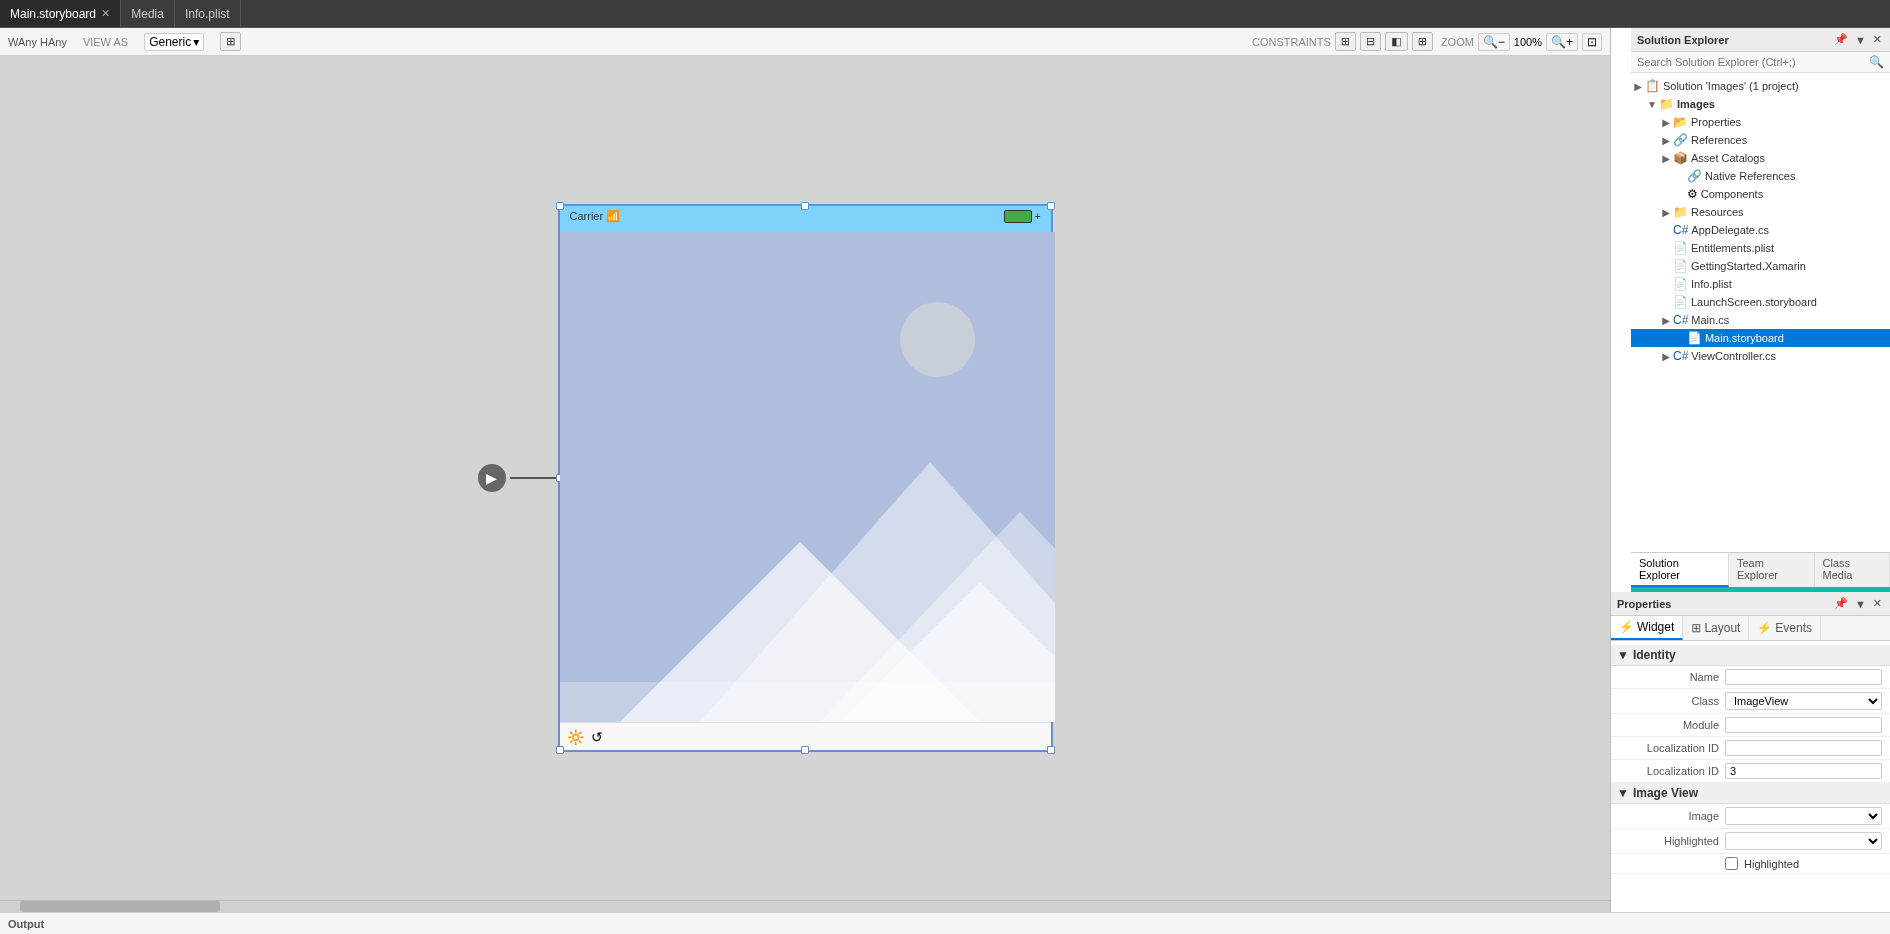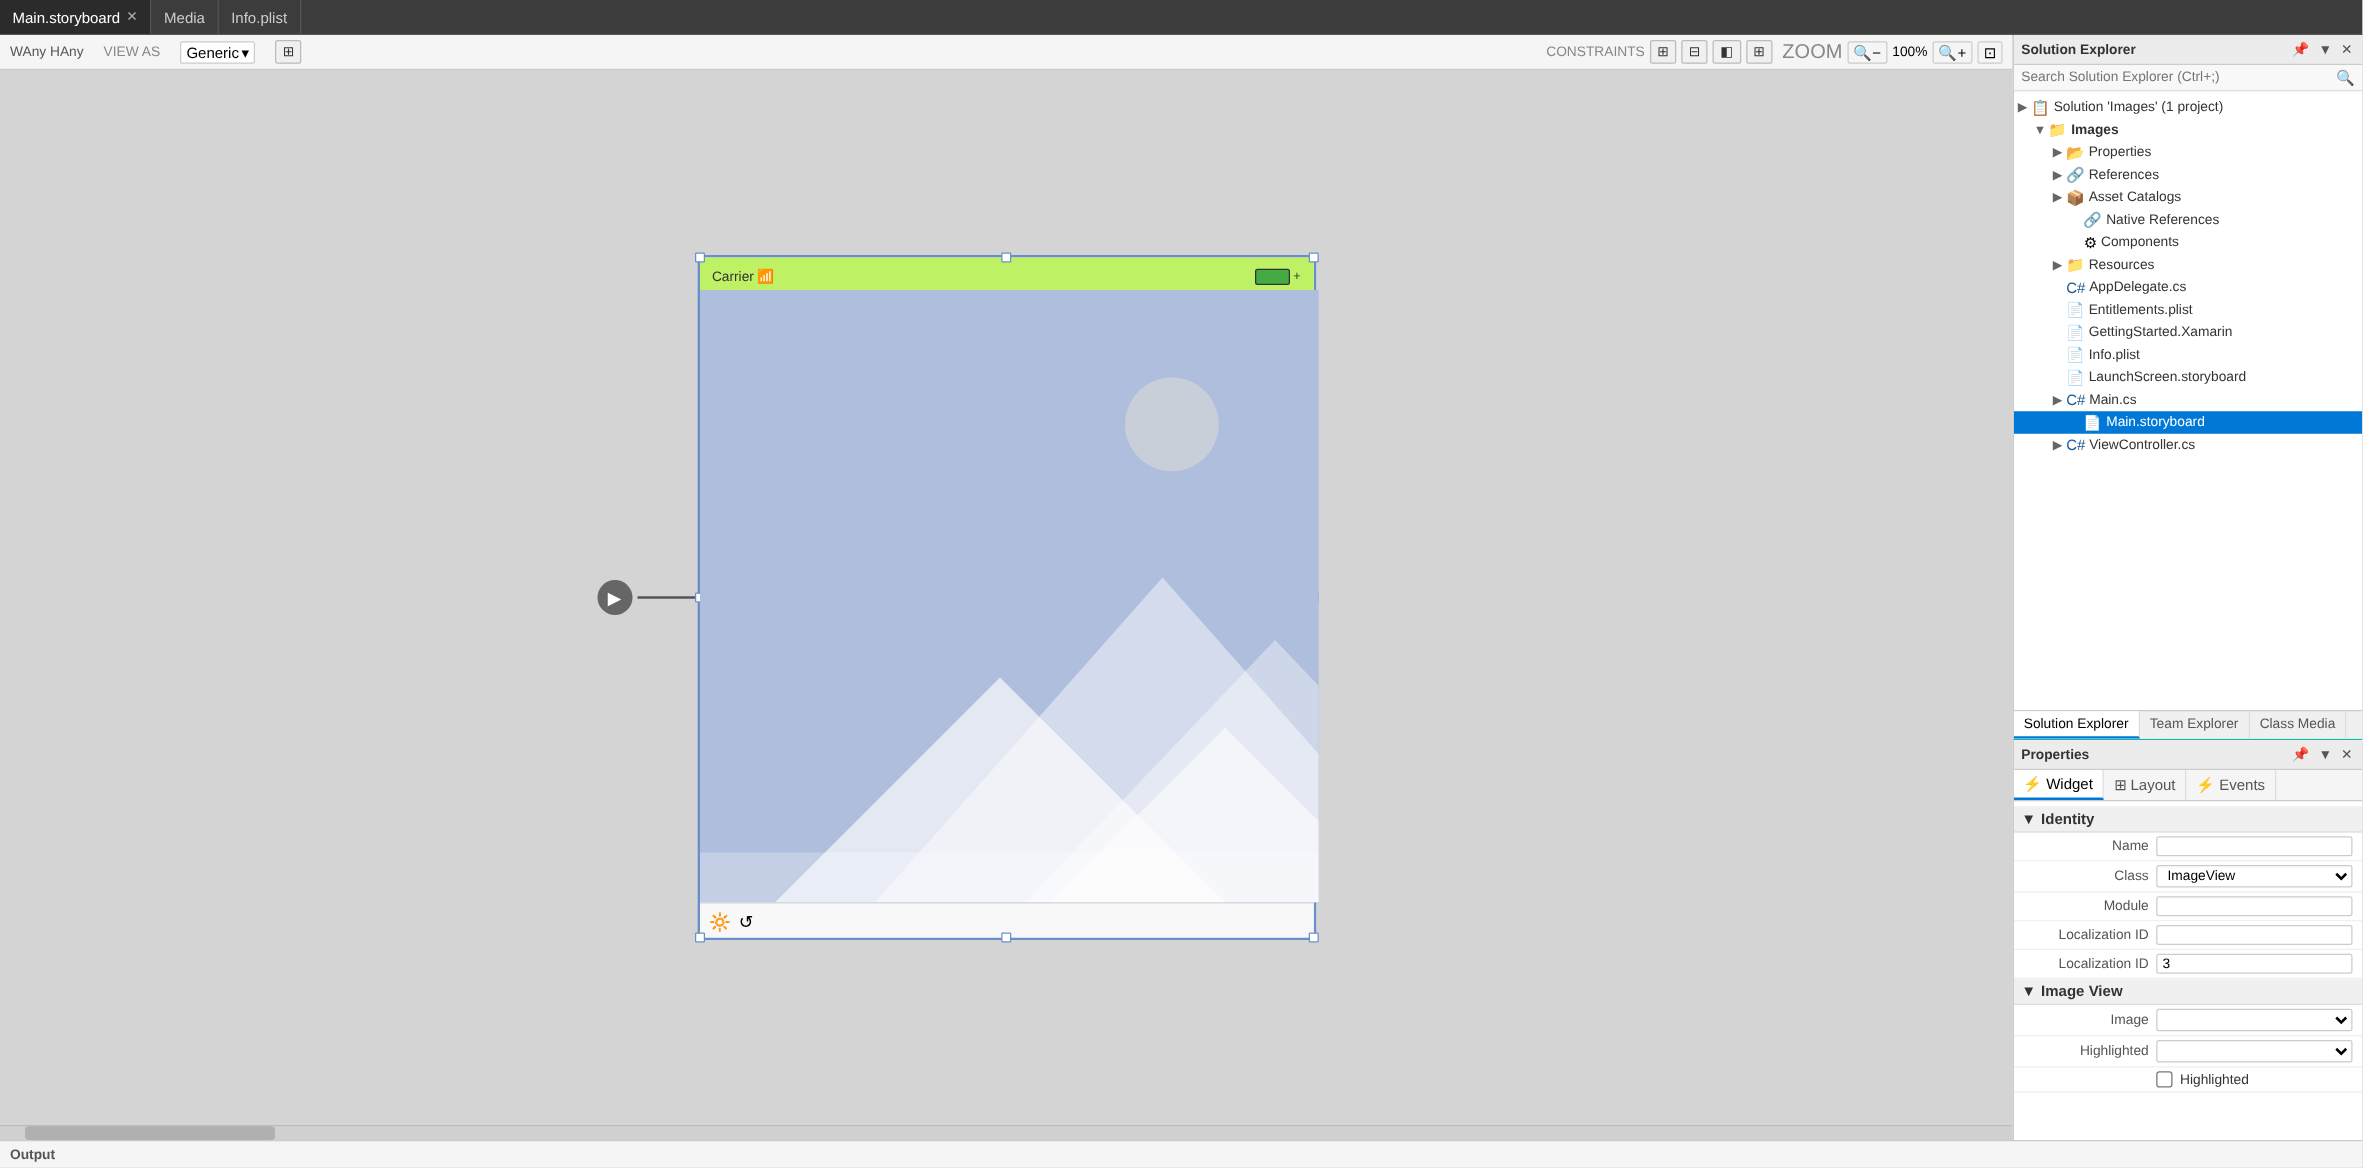--- a/index.html
+++ b/index.html
@@ -70,22 +70,22 @@
       border-top: 6px solid transparent;
       border-bottom: 6px solid transparent;
       border-left: 10px solid #555;
     }
 
     .phone-frame {
       border: 2px solid #6a8fc8; background: #fff;
       width: 495px; position: relative;
     }
     .phone-status-bar {
-      display: flex; justify-content: space-between; align-items: flex-end;
-      background: #bef264; padding: 4px 10px; height: 26px;
+      display: flex; justify-content: space-between; align-items: flex-start;
+      background: #7dd3fc; padding: 4px 10px; height: 26px;
     }
     .status-carrier { font-size: 11px; color: #333; }
     .status-battery {
       background: #4a4; width: 28px; height: 13px; border-radius: 2px;
       border: 1px solid #333; display: inline-block;
     }
 
     .image-view-container {
       background: #b0bedd; width: 495px; height: 490px; position: relative; overflow: hidden;
     }
@@ -119,21 +119,22 @@
 
     
     .right-panel {
       width: 280px; display: flex; flex-direction: column;
       border-left: 1px solid #bbb; background: #fff;
     }
 
     
     .solution-explorer {
       flex: 1; display: flex; flex-direction: column; overflow: hidden;
-      border-bottom: 1px solid #14b8a6;
+      border-bottom: 5px solid #14b8a6;
+      margin-left: 20px;
     }
     .panel-title-bar {
       display: flex; align-items: center; justify-content: space-between;
       background: #ececec; border-bottom: 1px solid #ccc; padding: 3px 6px; height: 24px;
     }
     .panel-title { font-size: 11px; font-weight: bold; color: #333; flex: 1; }
     .panel-actions { display: flex; gap: 3px; align-items: center; }
     .panel-action-btn { background: none; border: none; cursor: pointer; font-size: 11px; color: #555; padding: 0 2px; }
 
     .search-bar {
@@ -244,21 +245,21 @@
           <span>▾</span>
         </div>
         <div class="toolbar-btn">⊞</div>
       </div>
       <div class="canvas-toolbar-right">
         <span style="font-size:11px;color:#888;">CONSTRAINTS</span>
         <div class="toolbar-btn">⊞</div>
         <div class="toolbar-btn">⊟</div>
         <div class="toolbar-btn">◧</div>
         <div class="toolbar-btn">⊞</div>
-        <span style="font-size:16px;color:#888;margin-left:4px;">ZOOM</span>
+        <span style="font-size:11px;color:#888;margin-left:4px;">ZOOM</span>
         <div class="zoom-btn">🔍−</div>
         <span style="font-size:11px;">100%</span>
         <div class="zoom-btn">🔍+</div>
         <div class="zoom-btn">⊡</div>
       </div>
     </div>
 
     <div class="canvas-area">
       <div class="storyboard-scene">
 

